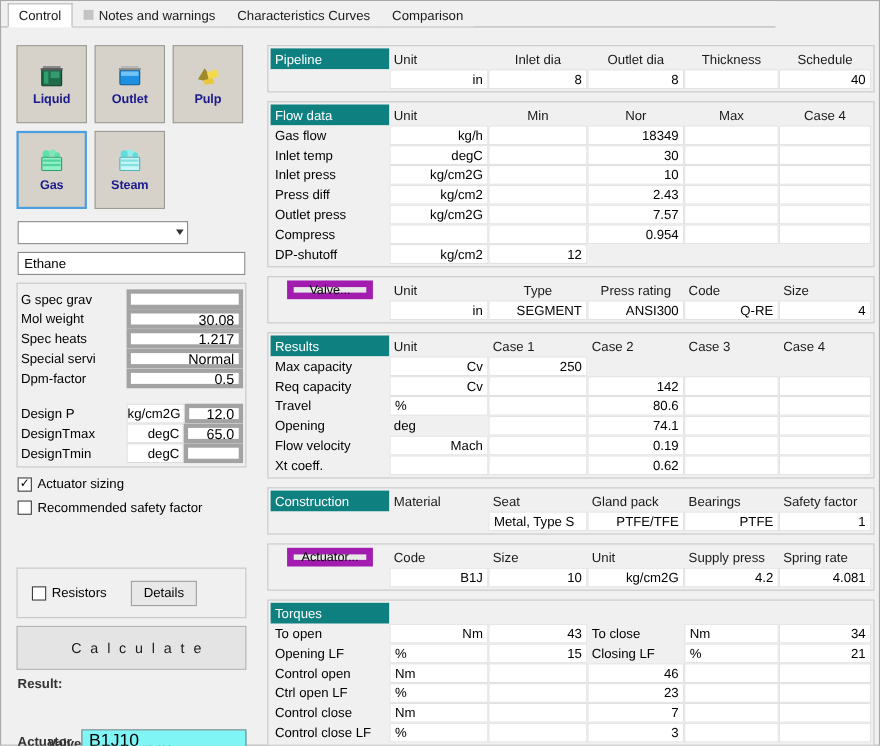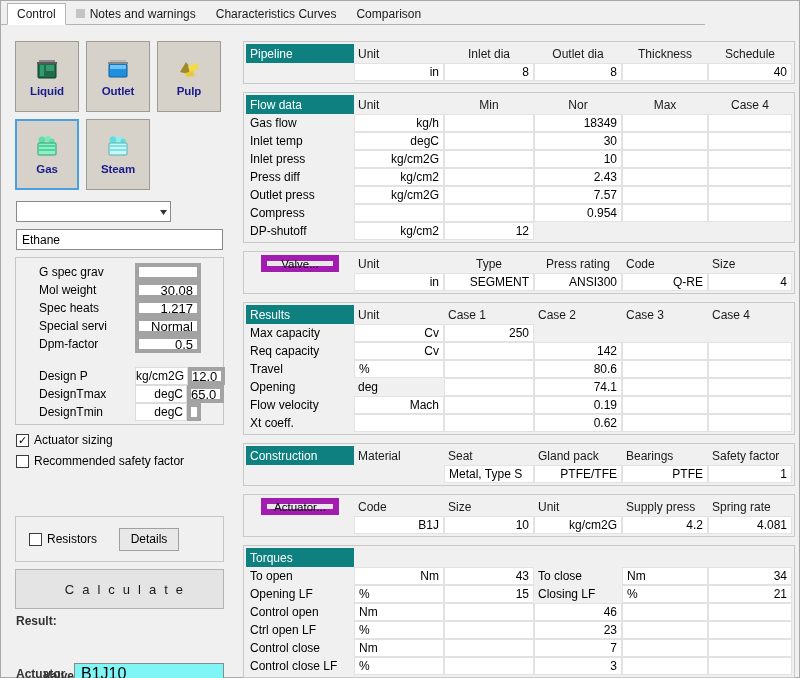--- a/index.html
+++ b/index.html
@@ -118,21 +118,21 @@
     padding-left: 5px;
     font-size: 12px;
   }
 
   .propbox {
     position: absolute; left: 8px; top: 226px;
     width: 209px; height: 168px;
     border: 1px solid #c6c6c6;
     box-sizing: border-box;
     background: #f0f0f0;
-    padding: 5px 22px;
+    padding: 5px 2px;
   }
   .prow { display: flex; height: 18px; align-items: stretch; }
   .prow .pl {
     flex: 0 0 96px;
     font-size: 12px;
     display: flex; align-items: center;
     padding-left: 1px;
   }
   .prow .pu {
     flex: 0 0 52px;

